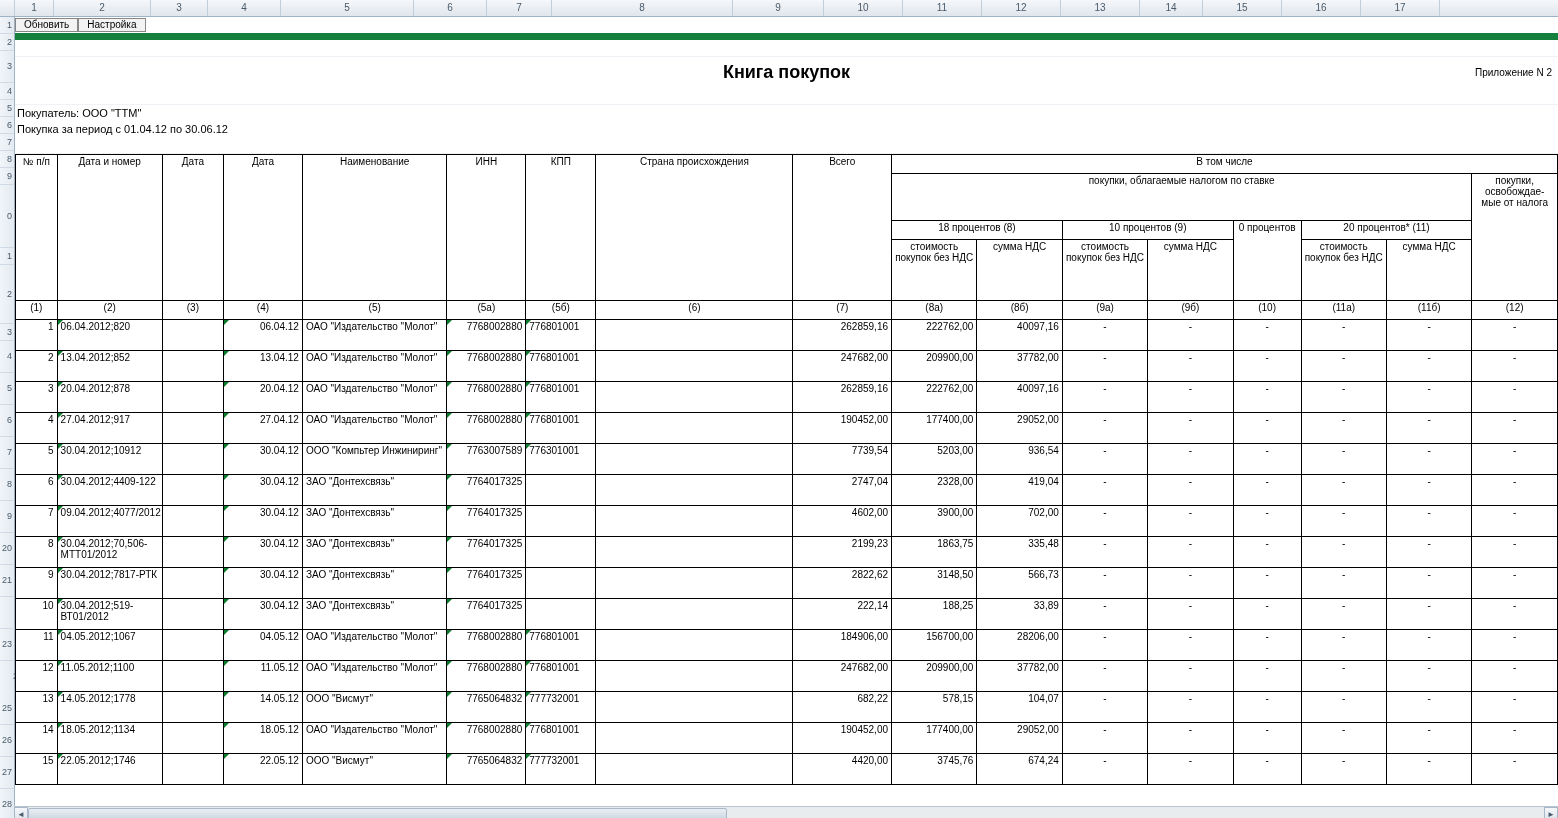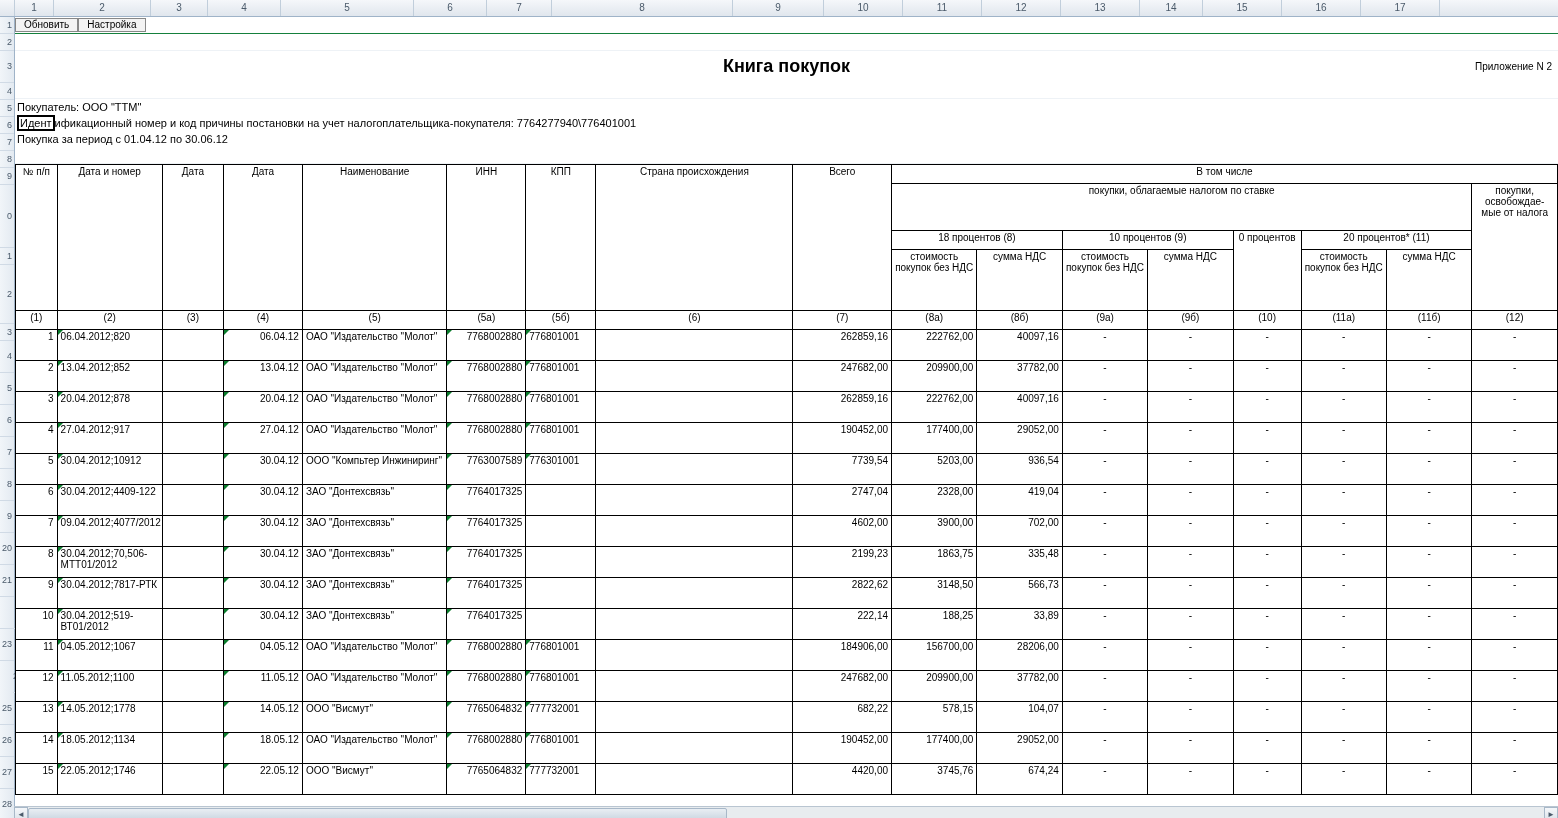--- a/index.html
+++ b/index.html
@@ -4,21 +4,21 @@
 <style>
 html,body{margin:0;padding:0;font-family:Arial,sans-serif;font-size:11px;color:#000;background:#fff;}
 .sheet{position:relative;width:1558px;}
 .colhead{display:flex;background:linear-gradient(#f5f7fa,#e0e6ed);border-bottom:1px solid #9fb3c8;height:16px;}
 .colhead .rh{width:14px;border-right:1px solid #c1cedb;}
 .colhead .ch{flex:0 0 auto;text-align:center;font-size:10px;color:#4a5a6a;border-right:1px solid #c1cedb;line-height:16px;}
 .rowarea{display:flex;}
 .rownums{width:14px;background:linear-gradient(to right,#f1f5f9,#e3eaf1);border-right:1px solid #9fb3c8;}
 .rownums div{height:16px;font-size:9px;color:#4a5a6a;text-align:right;padding-right:2px;border-bottom:1px solid #d0dae5;line-height:16px;}
 .content{flex:1;}
-.btnrow{height:16px;display:flex;align-items:center;border-bottom:1px solid #15803d;}
+.btnrow{height:16px;display:flex;align-items:center;border-bottom:7px solid #15803d;}
 .btn{border:1px solid #888;background:#f3f3f3;padding:0 8px;height:14px;line-height:12px;font-size:10px;margin-right:0;}
 .emptyrow{height:16px;border-bottom:1px solid #eef2f6;}
 .title{height:31px;text-align:center;font-weight:bold;font-size:18px;line-height:31px;position:relative;}
 .appn{position:absolute;right:6px;top:0;font-size:10px;font-weight:normal;}
 .info{height:16px;padding-left:2px;line-height:16px;}
 .info.sel span.selbox{border:2px solid #000;padding:0 1px;}
 table.grid{border-collapse:collapse;width:100%;table-layout:fixed;}
 table.grid th,table.grid td{border:1px solid #000;padding:1px 3px;font-size:10px;vertical-align:top;overflow:hidden;}
 table.grid th{font-weight:normal;text-align:center;background:#fff;}
 table.grid td{background:#fff;}
@@ -104,23 +104,20 @@
       <div class="emptyrow"></div>
 
       <div class="title">
         <span>Книга покупок</span>
         <span class="appn">Приложение N 2</span>
       </div>
 
       <div class="emptyrow"></div>
 
       <div class="info">Покупатель:  ООО "ТТМ"</div>
-      <div class="info sel">
-        <span class="selbox">Идент</span><span>ификационный номер и код причины постановки на учет налогоплательщика-покупателя:  7764277940\776401001</span>
-      </div>
       <div class="info">Покупка за период с 01.04.12 по 30.06.12</div>
       <div class="emptyrow"></div>
 
       <table class="grid">
         <colgroup id="cg">
             <col style="width: 38px;">
             <col style="width: 96px;">
             <col style="width: 56px;">
             <col style="width: 72px;">
             <col style="width: 132px;">

